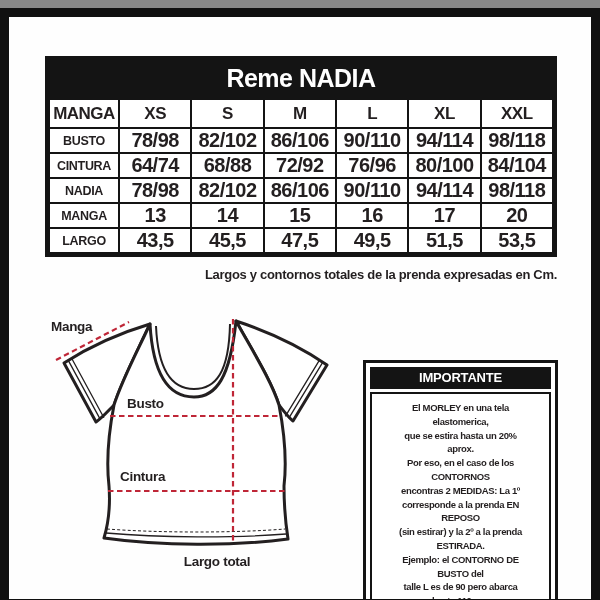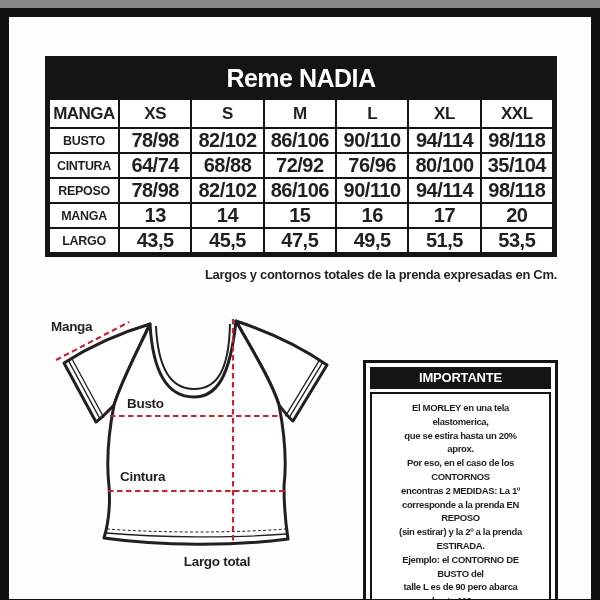--- a/index.html
+++ b/index.html
@@ -85,24 +85,24 @@
         <td>94/114</td>
         <td>98/118</td>
       </tr>
       <tr class="datarow">
         <th>CINTURA</th>
         <td>64/74</td>
         <td>68/88</td>
         <td>72/92</td>
         <td>76/96</td>
         <td>80/100</td>
-        <td>35/104</td>
+        <td>84/104</td>
       </tr>
       <tr class="datarow">
-        <th>REPOSO</th>
+        <th>NADIA</th>
         <td>78/98</td>
         <td>82/102</td>
         <td>86/106</td>
         <td>90/110</td>
         <td>94/114</td>
         <td>98/118</td>
       </tr>
       <tr class="datarow">
         <th>MANGA</th>
         <td>13</td>

